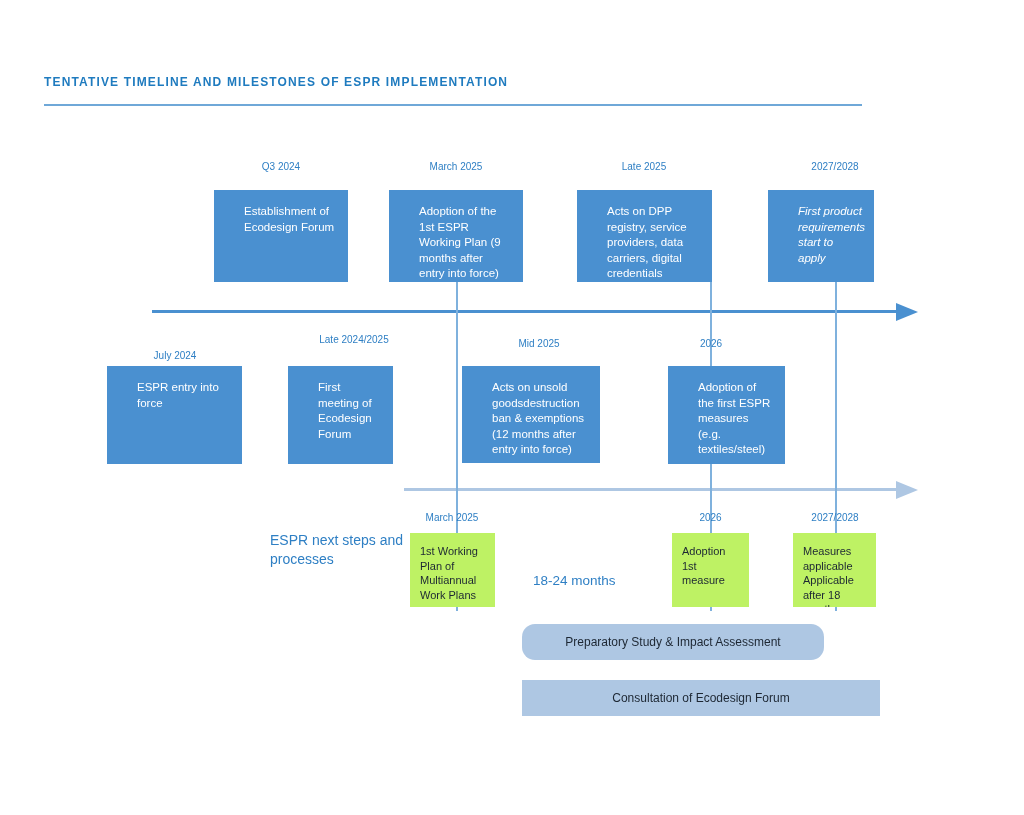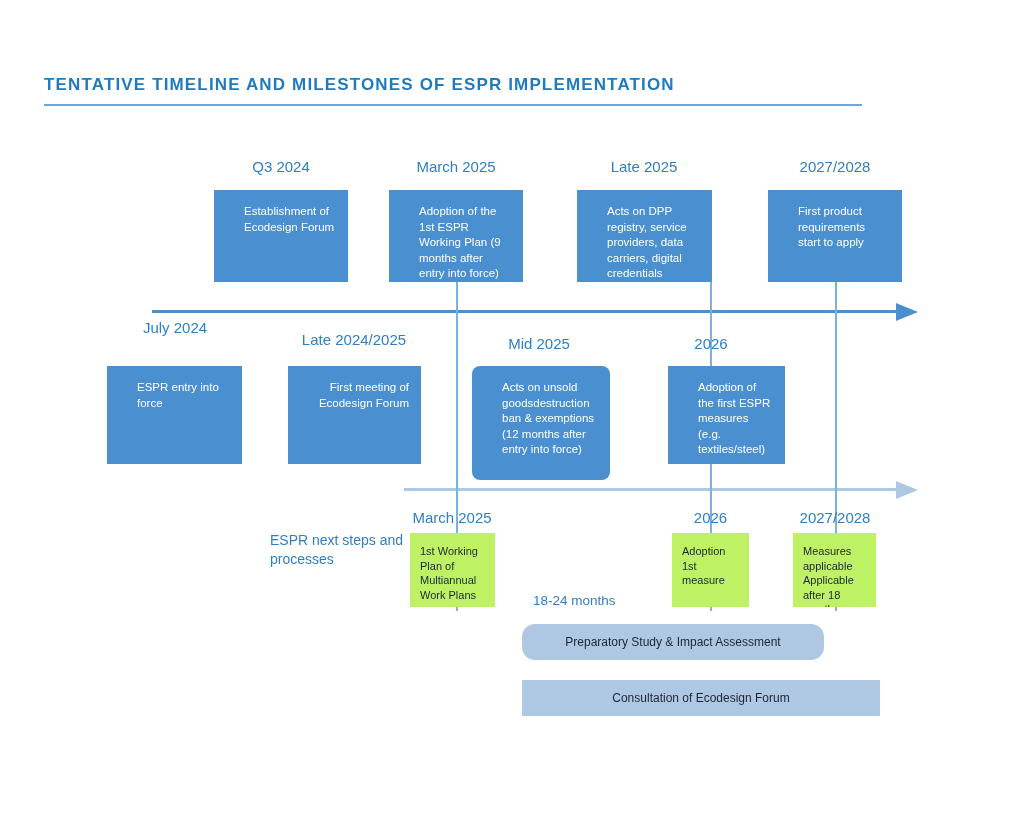--- a/index.html
+++ b/index.html
@@ -19,38 +19,38 @@
     left: 0; top: 0;
     width: 1024px;
     height: 815px;
   }
   .abs { position: absolute; }
 
   
   #page-title {
     left: 44px;
     top: 75px;
-    font-size: 17px;
+    font-size: 12px;
     font-weight: bold;
     letter-spacing: 1.15px;
     color: #1F7BBF;
     white-space: nowrap;
   }
   #title-rule {
     left: 44px;
     top: 104px;
     width: 818px;
     height: 2px;
     background: #6FA8D8;
   }
 
   
   .date-label {
     color: #2E7FC4;
-    font-size: 15px;
+    font-size: 10px;
     text-align: center;
     white-space: nowrap;
     line-height: 16px;
   }
 
   
   .box {
     box-sizing: border-box;
     color: #ffffff;
     font-size: 11.5px;
@@ -102,21 +102,21 @@
   #section-caption {
     left: 270px;
     top: 531px;
     width: 135px;
     color: #2E7FC4;
     font-size: 14px;
     line-height: 19px;
   }
   #duration-label {
     left: 533px;
-    top: 593px;
+    top: 573px;
     color: #2E7FC4;
     font-size: 13.5px;
     white-space: nowrap;
   }
 </style>
 </head>
 <body>
 
 <div id="canvas">
 
@@ -136,30 +136,30 @@
   <div class="abs date-label" style="left:206px; top:159px; width:150px;">Q3 2024</div>
   <div class="abs box" style="left:214px; top:190px; width:134px; height:92px;">Establishment of Ecodesign Forum</div>
 
   <div class="abs date-label" style="left:381px; top:159px; width:150px;">March 2025</div>
   <div class="abs box" style="left:389px; top:190px; width:134px; height:92px;">Adoption of the 1st ESPR Working Plan (9 months after entry into force)</div>
 
   <div class="abs date-label" style="left:569px; top:159px; width:150px;">Late 2025</div>
   <div class="abs box" style="left:577px; top:190px; width:135px; height:92px;">Acts on DPP registry, service providers, data carriers, digital credentials</div>
 
   <div class="abs date-label" style="left:760px; top:159px; width:150px;">2027/2028</div>
-  <div class="abs box" style="left:768px; top:190px; width:134px; height:92px;">First product requirements start to apply</div>
+  <div class="abs box" style="left:768px; top:190px; width:106px; height:92px;font-style:italic;">First product requirements start to apply</div>
 
-  <div class="abs date-label" style="left:100px; top:320px; width:150px;">July 2024</div>
+  <div class="abs date-label" style="left:100px; top:348px; width:150px;">July 2024</div>
   <div class="abs box" style="left:107px; top:366px; width:135px; height:98px;">ESPR entry into force</div>
 
   <div class="abs date-label" style="left:279px; top:332px; width:150px;">Late 2024/2025</div>
-  <div class="abs box" style="left:288px; top:366px; width:133px; height:98px;text-align:right;">First meeting of Ecodesign Forum</div>
+  <div class="abs box" style="left:288px; top:366px; width:105px; height:98px;">First meeting of Ecodesign Forum</div>
 
   <div class="abs date-label" style="left:464px; top:336px; width:150px;">Mid 2025</div>
-  <div class="abs box" style="left:472px; top:366px; width:138px; height:114px;border-radius:8px;">Acts on unsold goodsdestruction ban &amp; exemptions (12 months after entry into force)</div>
+  <div class="abs box" style="left:462px; top:366px; width:138px; height:97px;">Acts on unsold goodsdestruction ban &amp; exemptions (12 months after entry into force)</div>
 
   <div class="abs date-label" style="left:651px; top:336px; width:120px;">2026</div>
   <div class="abs box" style="left:668px; top:366px; width:117px; height:98px;">Adoption of the first ESPR measures (e.g. textiles/steel)</div>
 
   <div class="abs" id="section-caption">ESPR next steps and processes</div>
 
   <div class="abs date-label" style="left:377px; top:510px; width:150px;">March 2025</div>
   <div class="abs box light" style="left:410px; top:533px; width:85px; height:74px;">1st Working Plan of Multiannual Work Plans</div>
 
   <div class="abs date-label" style="left:658px; top:510px; width:105px;">2026</div>

